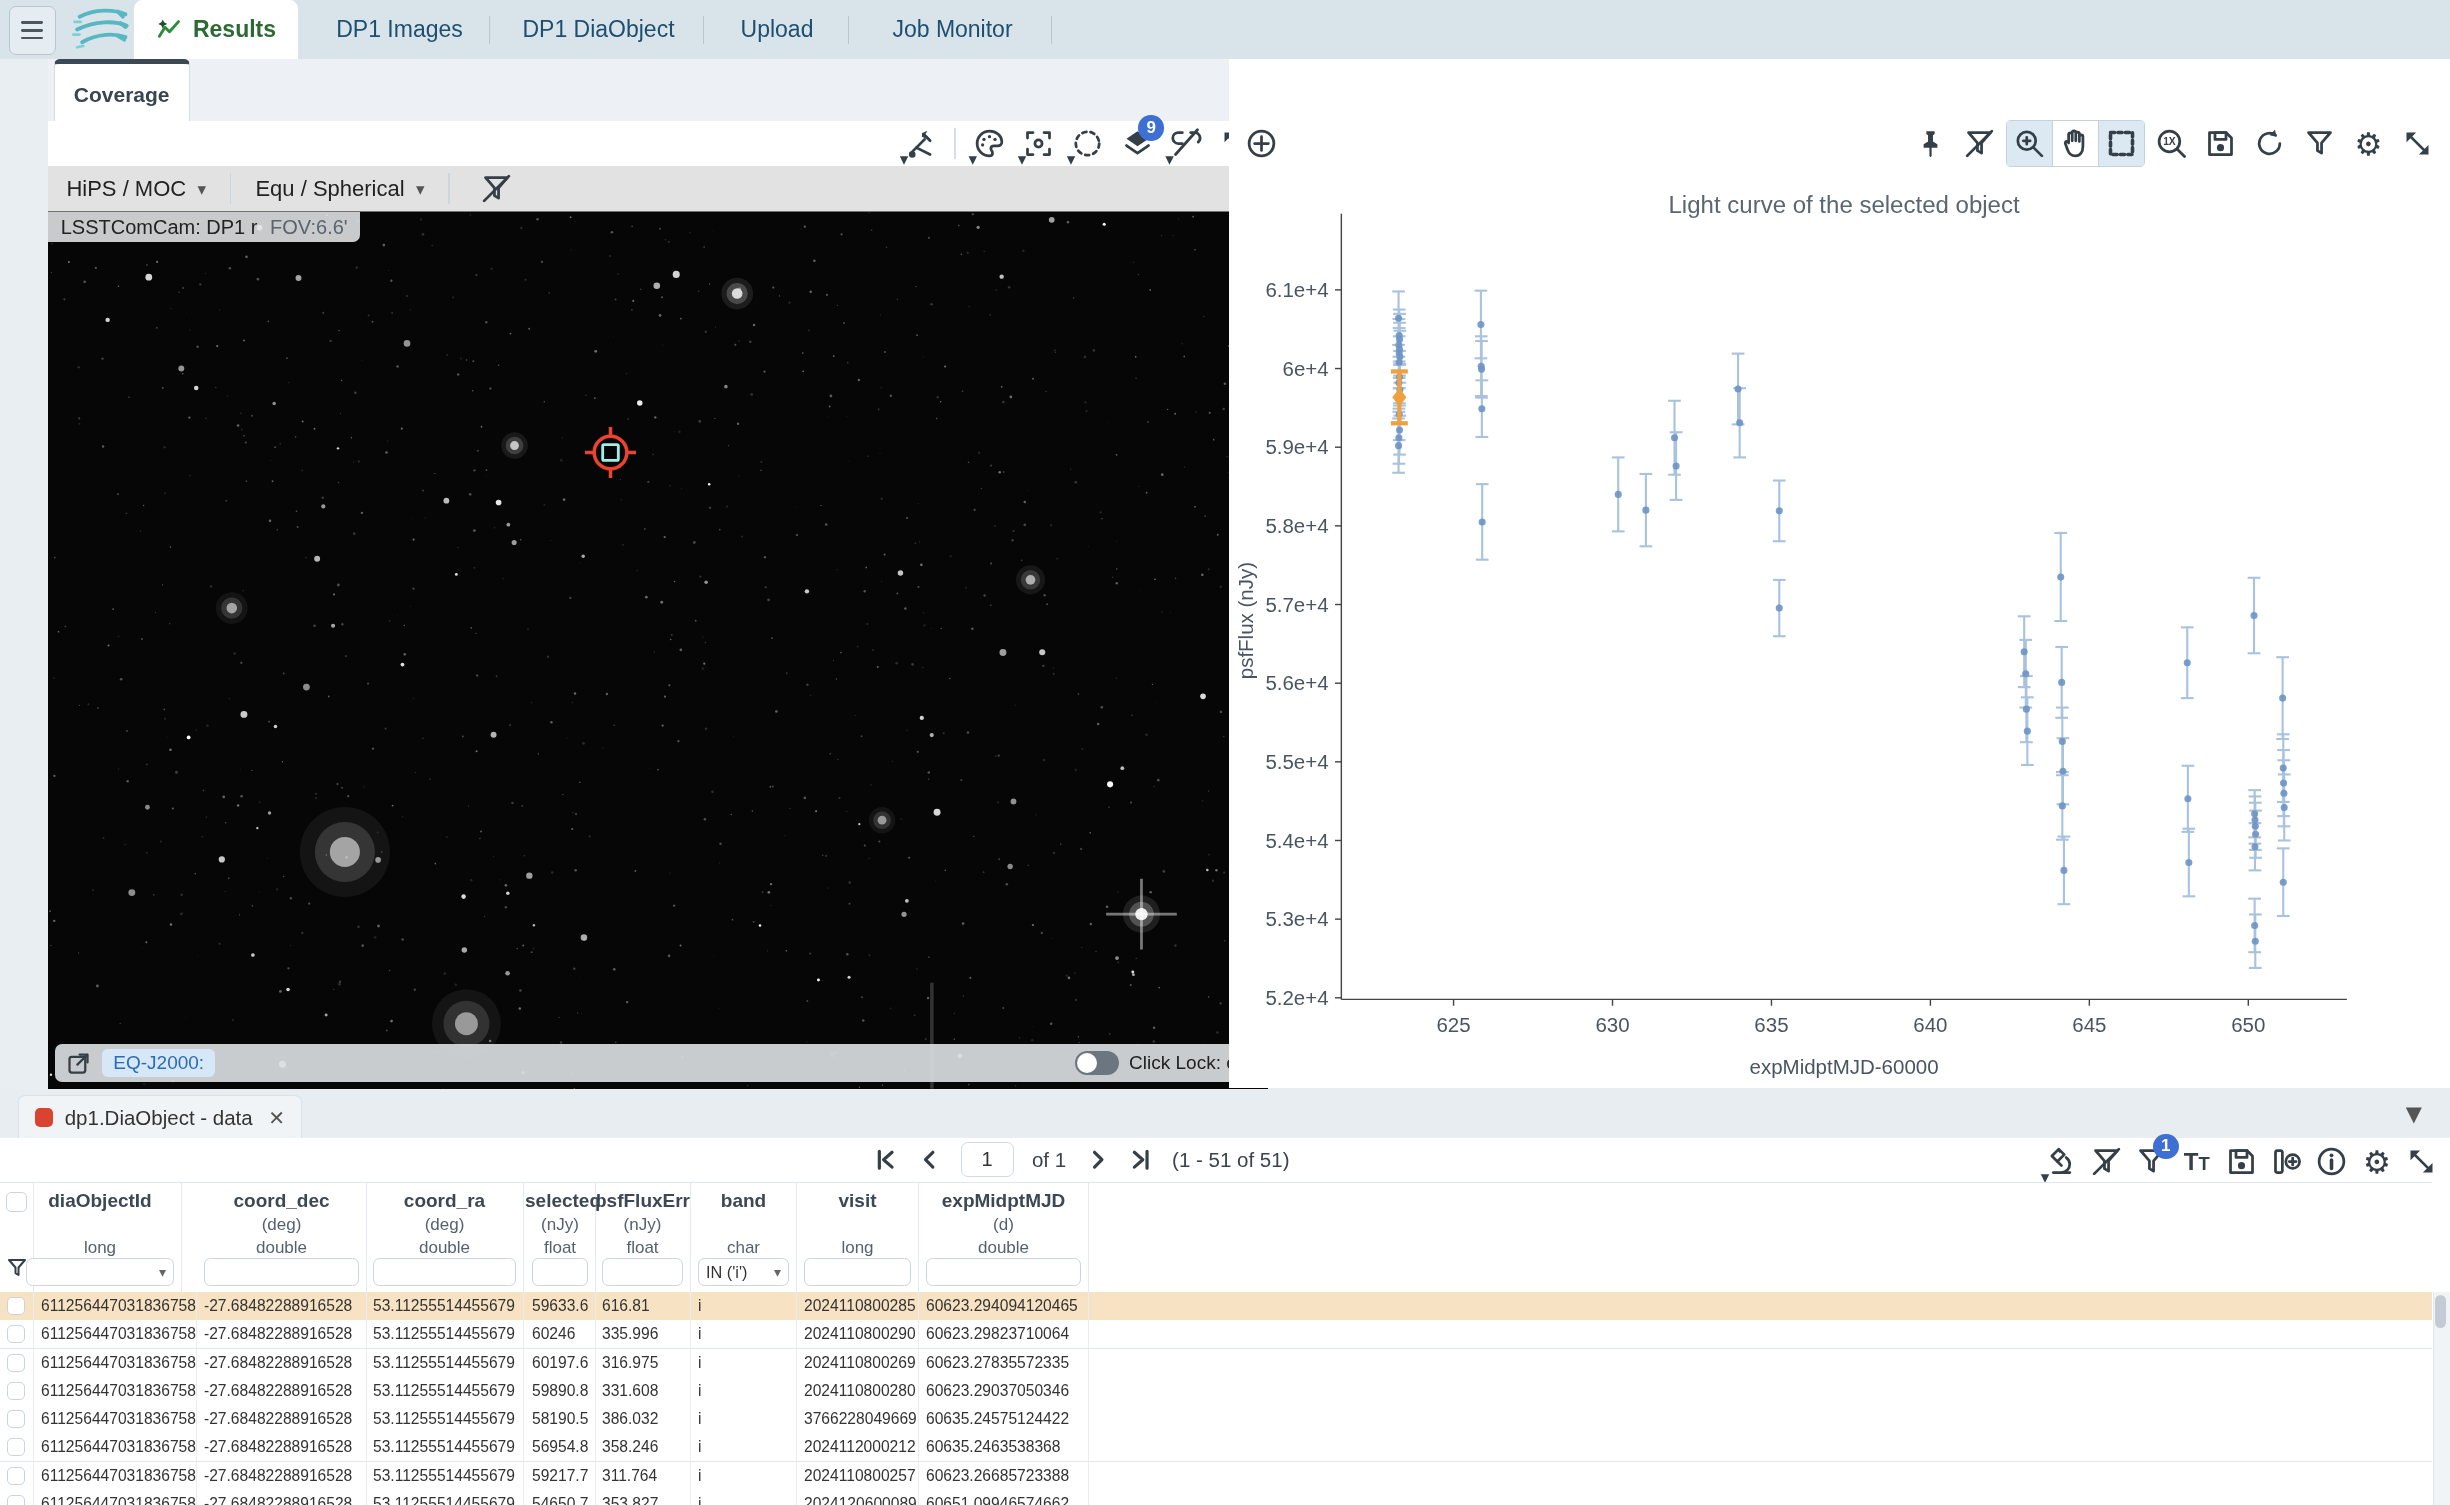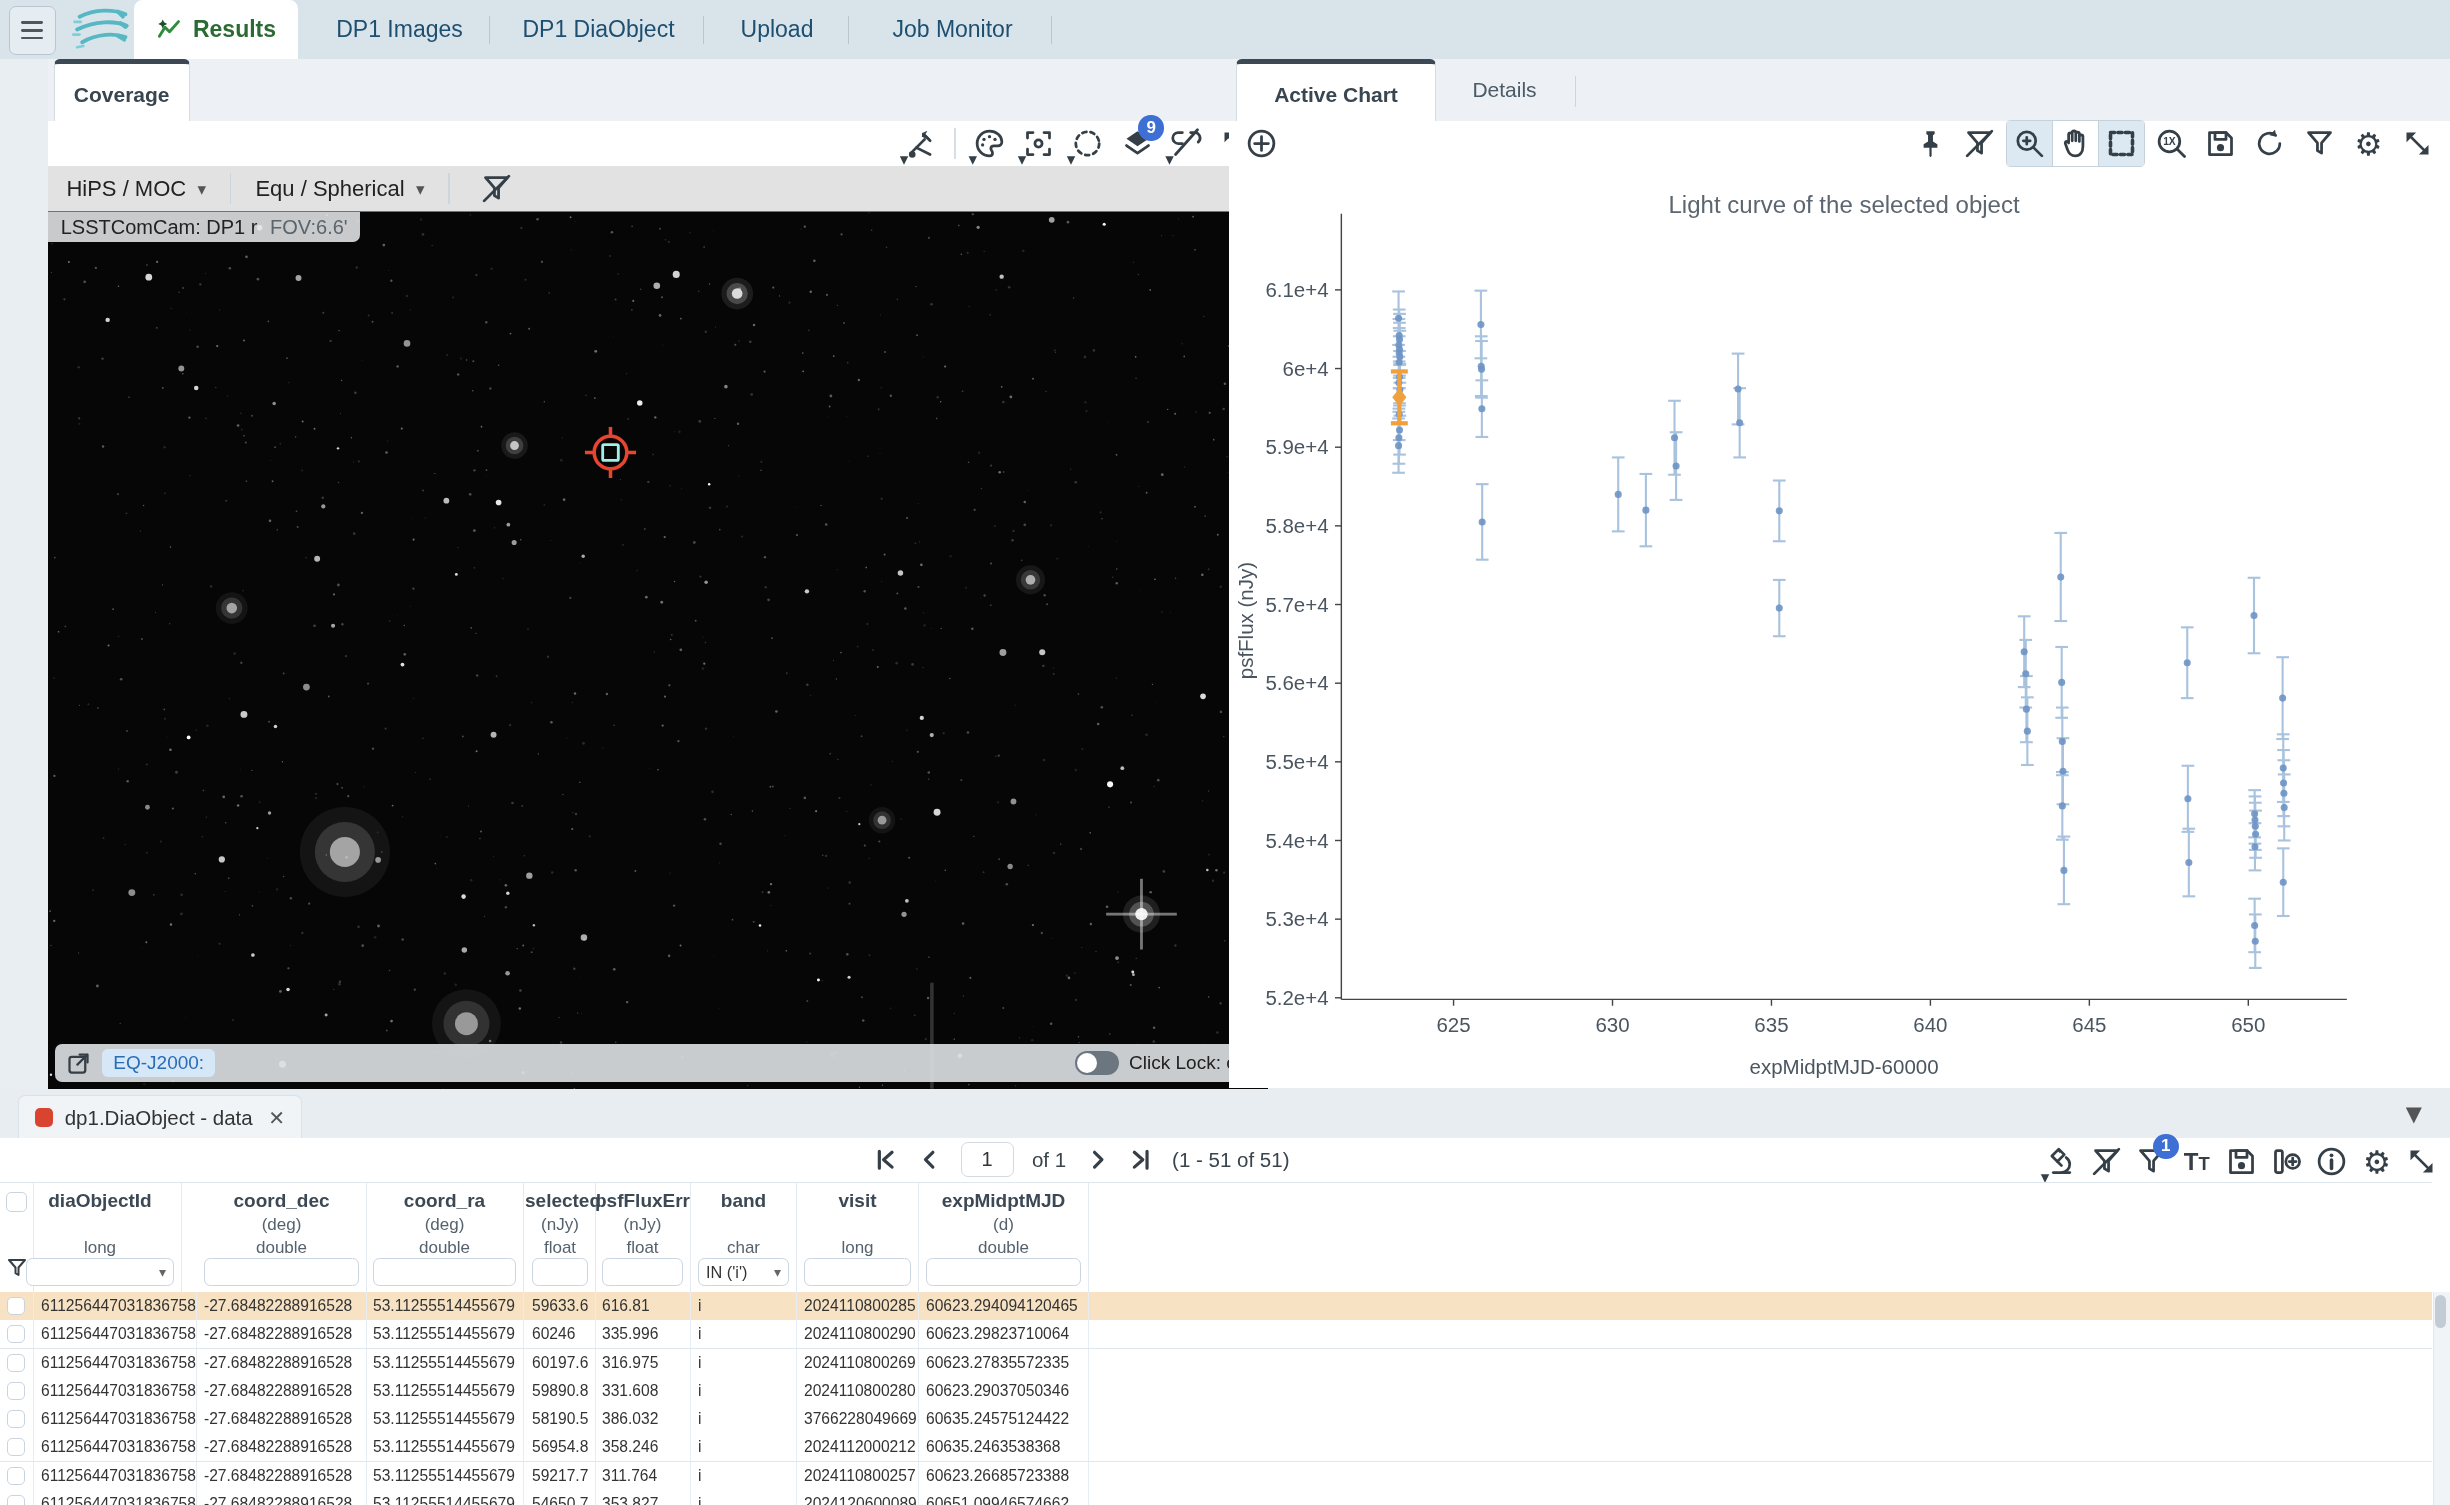--- a/index.html
+++ b/index.html
@@ -1176,29 +1176,20 @@
           <div id="toggle">
               <div class="knob"></div>
             </div>
           <span>Click Lock: off</span>
         </div>
       </div>
     </div>
   </div>
 
   <div id="right-panel" class="abs">
-    <div class="panel-tabstrip abs" style="left:0;top:0;width:1221px;height:62px;">
-      <div class="ptab active" style="left:7px;width:198px;">
-        <span>Active Chart</span>
-      </div>
-      <div class="ptab" style="left:212px;width:127px;">
-        <span>Details</span>
-      </div>
-      <div class="vline" style="left:346px;"></div>
-    </div>
 
     <div class="toolrow abs" style="left:0;top:62px;width:1221px;height:45px;padding:7px 10px;box-sizing:border-box;gap:4.2px;">
       <div class="icobtn">
         <svg class="ico" viewBox="0 0 24 24">
           <circle cx="12" cy="12" r="9"></circle>
             <path d="M12 7v10 M7 12h10"></path>
         </svg>
       </div>
       <div style="flex:1"></div>
       <div class="icobtn">

